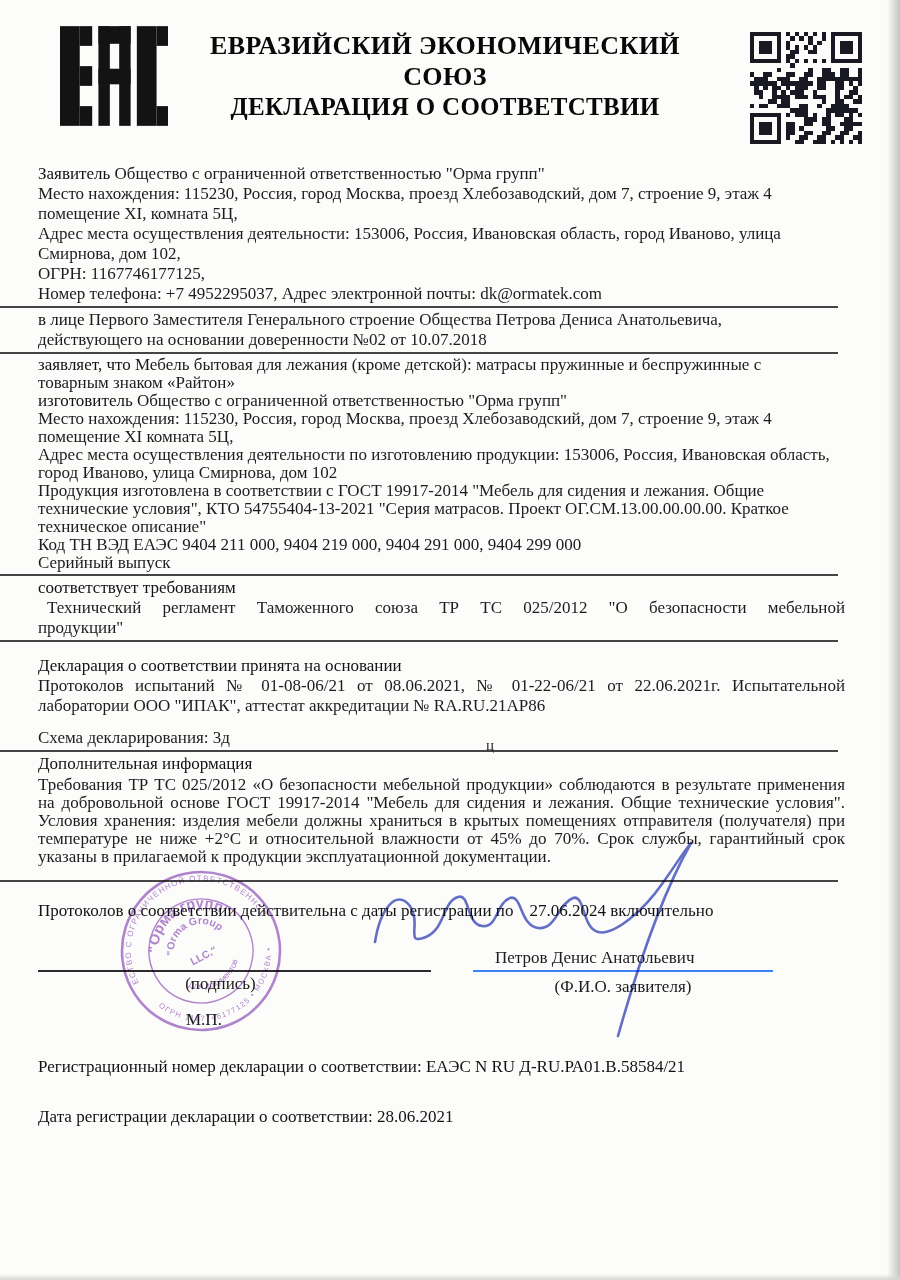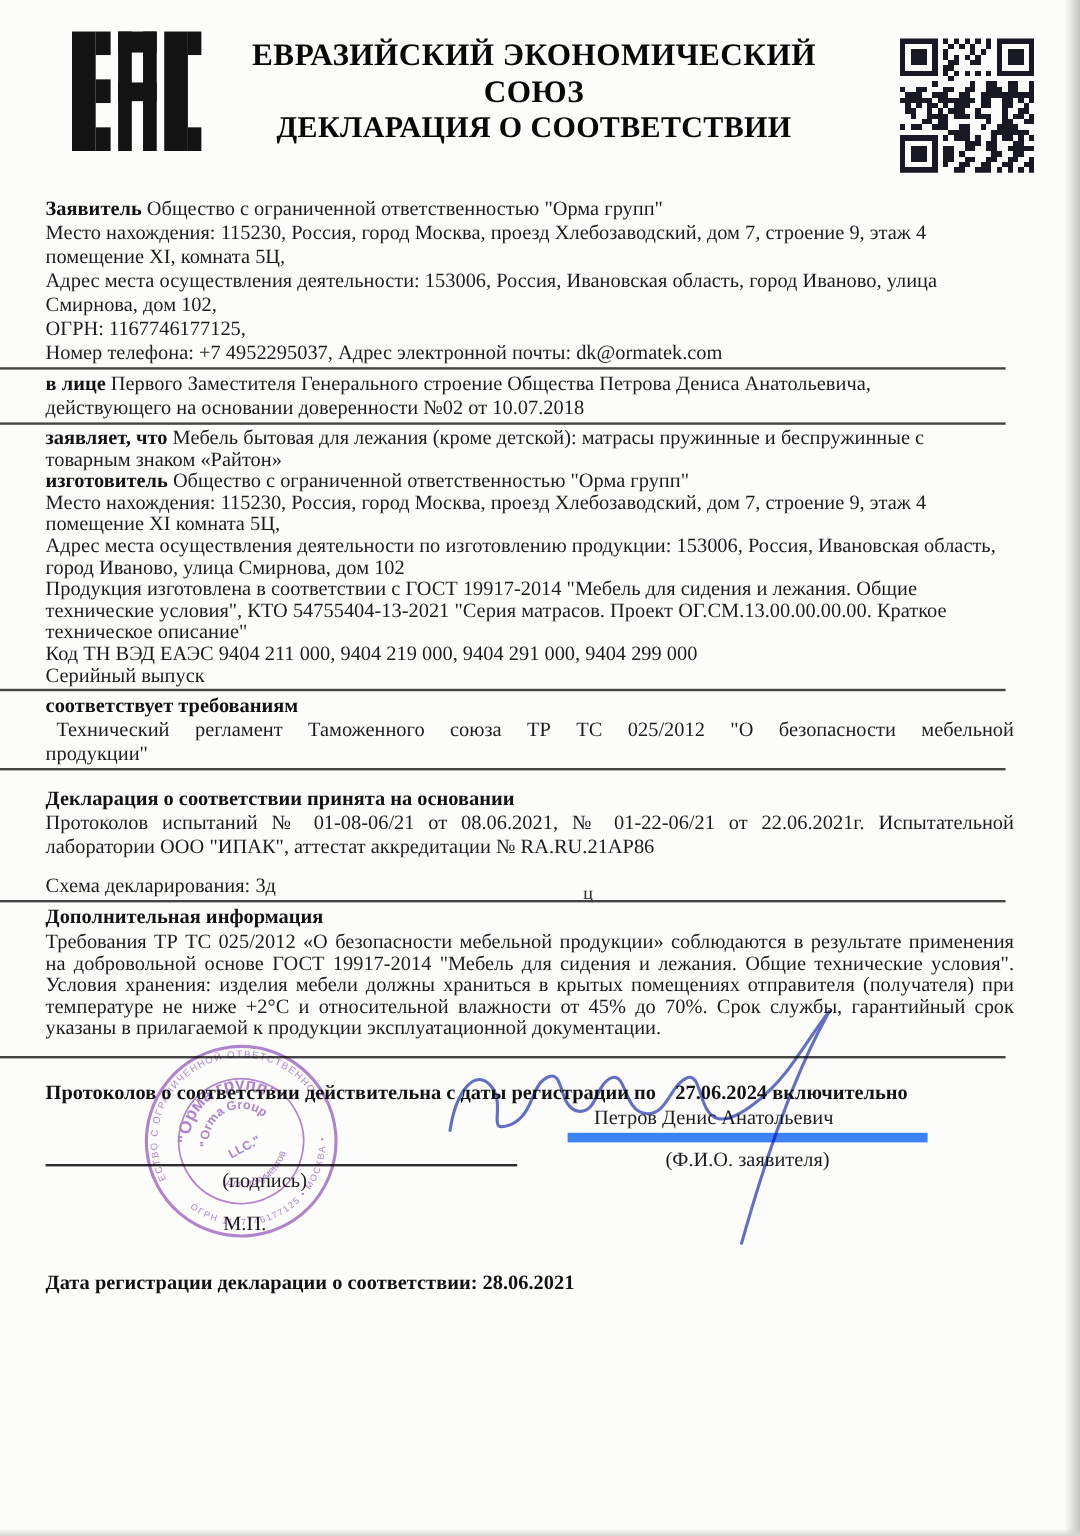--- a/index.html
+++ b/index.html
@@ -21,39 +21,39 @@
   .t2{font-size:25px;line-height:29px;letter-spacing:.3px;}
   .qrbox{width:112px;height:112px;flex:none;margin-top:6px;}
   .qrbox svg{width:100%;height:100%;}
 
   .content{padding:20px 55px 0 38px;line-height:20px;}
   .ln{line-height:20px;}
   .tight .ln{line-height:18px;}
   .rule{position:relative;border:none;border-top:2px solid #454545;
         margin:2px 7px 2px -38px;height:0;}
   .artifact{position:absolute;left:486px;top:-17px;font-size:15px;color:#2a2a2c;}
-  b{font-weight:700;color:#121214;}
+  b{font-weight:400;color:#121214;}
   .just{text-align:justify;text-align-last:justify;}
   .ind{text-indent:9px;}
   .req-head{margin-top:2px;}
   .basis-head{margin-top:14px;}
   .scheme{margin-top:12px;}
   .addl-body{text-align:justify;line-height:18px;margin-top:2px;}
   .rule-last{margin-top:14px;}
   .validity{margin-top:18px;line-height:22px;}
   .vdate{margin-left:16px;}
 
   .sig-area{display:flex;margin-top:0;}
   .sig-left{width:393px;flex:none;}
   .sig-line{height:0;border-top:2px solid #2c2c2e;margin-top:48px;}
   .sig-cap{text-align:center;padding-right:28px;line-height:20px;margin-top:2px;}
   .mp{margin-top:16px;padding-left:148px;line-height:20px;}
   .sig-right{margin-left:42px;width:300px;flex:none;}
-  .sig-name{padding:0 0 2px 0;text-indent:22px;
-            border-bottom:8px solid #3b82f6;line-height:20px;}
+  .sig-name{margin-top:26px;padding:0 0 2px 0;text-indent:22px;
+            border-bottom:2px solid #3b82f6;line-height:20px;}
   .sig-cap2{text-align:center;margin-top:5px;line-height:20px;}
 
   .foot1{margin-top:26px;line-height:22px;}
   .foot2{margin-top:28px;line-height:22px;}
 
   .overlay{position:absolute;pointer-events:none;}
   #stamp-svg{left:106px;top:856px;width:190px;height:190px;mix-blend-mode:multiply;opacity:.78;}
   #sign-svg{left:330px;top:826px;width:380px;height:224px;mix-blend-mode:multiply;opacity:.88;}
   .stamp-text{font-family:"Liberation Sans","DejaVu Sans",sans-serif;fill:#9c64c4;}
 </style>
@@ -481,20 +481,24 @@
         <div class="sig-line"></div>
         <div class="sig-cap">(подпись)</div>
         <div class="mp">М.П.</div>
       </div>
       <div class="sig-right">
         <div class="sig-name">Петров Денис Анатольевич</div>
         <div class="sig-cap2">(Ф.И.О. заявителя)</div>
       </div>
     </div>
 
+    <div class="foot1">
+      <b>Регистрационный номер декларации о соответствии:</b>
+      <b>ЕАЭС N RU Д-RU.РА01.В.58584/21</b>
+    </div>
     <div class="foot2">
       <b>Дата регистрации декларации о соответствии:</b>
       <b>28.06.2021</b>
     </div>
 
   </main>
 
   <svg id="stamp-svg" class="overlay" viewBox="0 0 190 190">
     <g transform="rotate(-28 95 95)">
       <circle cx="95" cy="95" r="79" fill="none" stroke="#9c64c4" stroke-width="2.6"></circle>

